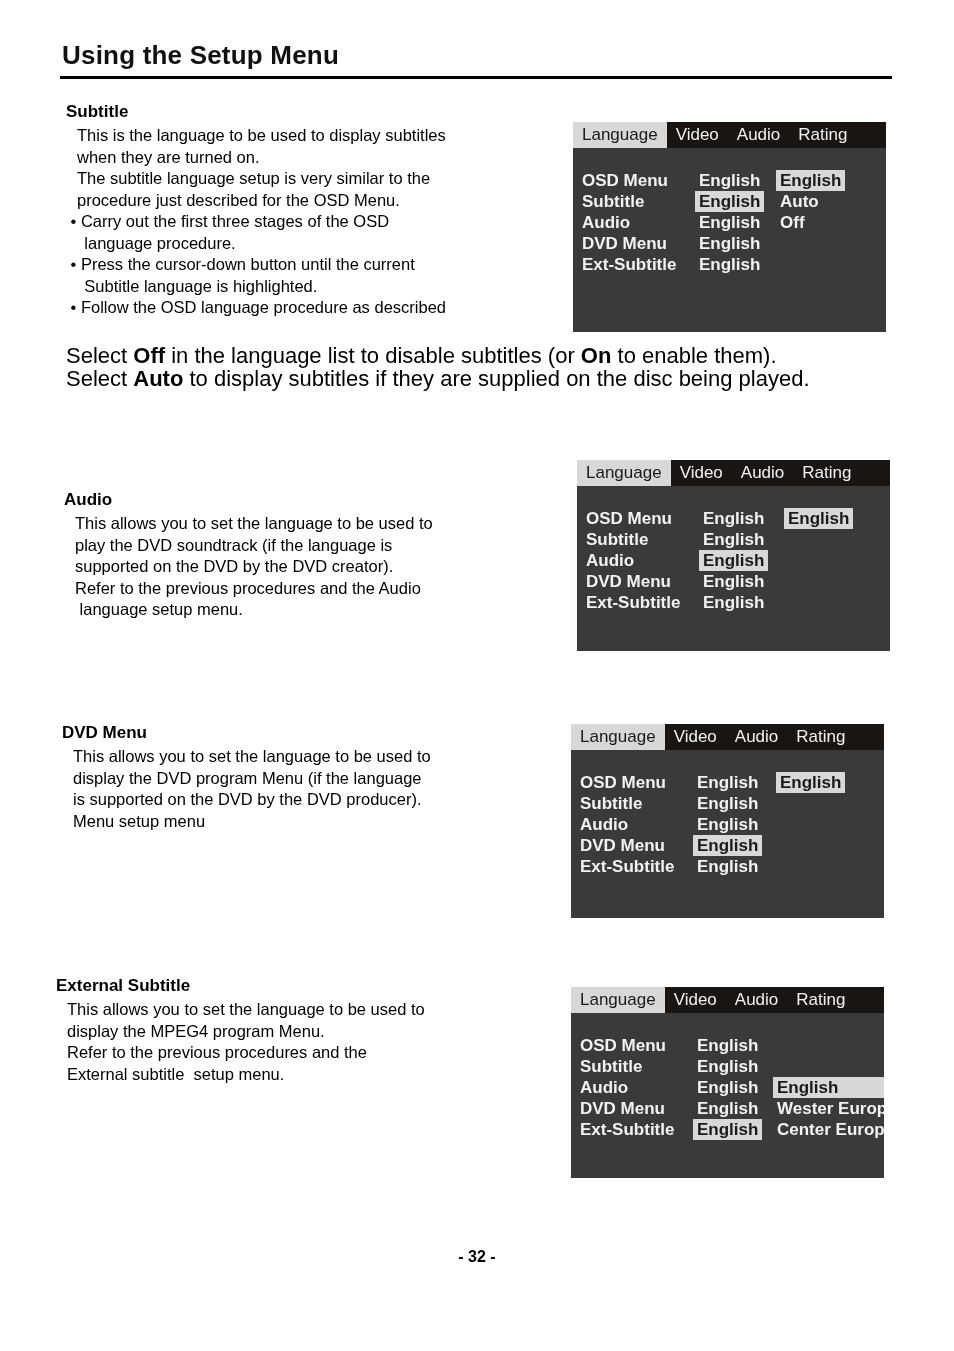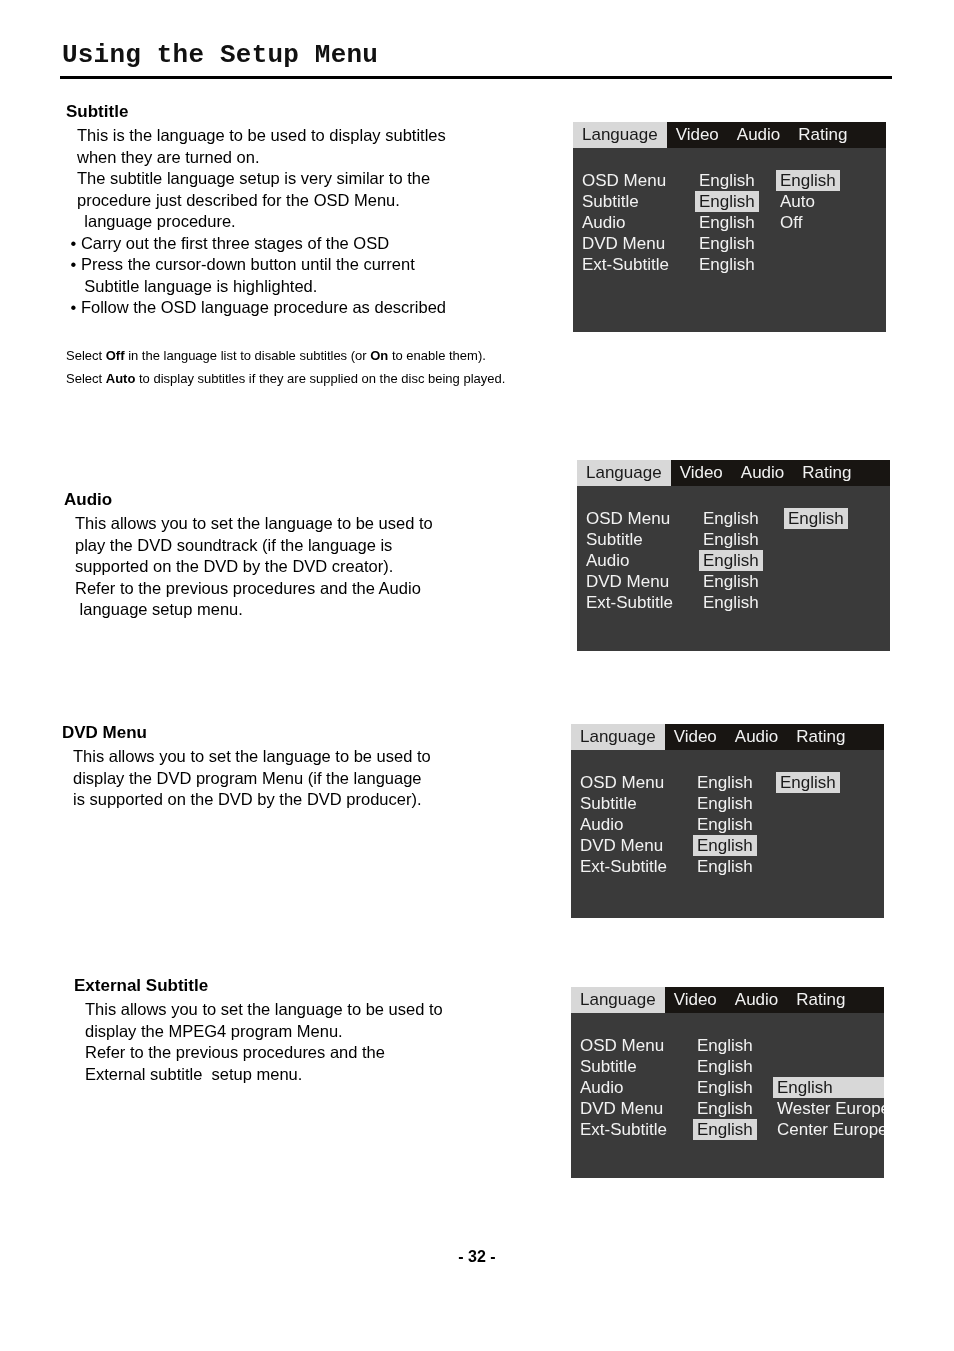--- a/index.html
+++ b/index.html
@@ -18,21 +18,20 @@
 
   
   #page-title {
     position: absolute;
     left: 62px;
     top: 40px;
     font-size: 26px;
     font-weight: bold;
     letter-spacing: 0.2px;
     color: #111111;
-    font-family: Liberation Mono, monospace;
   }
   #title-rule {
     position: absolute;
     left: 60px;
     top: 76px;
     width: 832px;
     height: 3px;
     background: #000000;
   }
 
@@ -49,28 +48,28 @@
   .sec-body {
     font-size: 16.5px;
     line-height: 21.5px;
   }
   .sec-body .ln { white-space: pre; display: block; margin-left: 11px; }
   .bullet-ln { white-space: pre; display: block; }
 
   #sec-subtitle  { left: 66px; top: 101px;  width: 500px; }
   #sec-audio     { left: 64px; top: 489px;  width: 500px; }
   #sec-dvdmenu   { left: 62px; top: 722px;  width: 500px; }
-  #sec-extsub    { left: 74px; top: 975px;  width: 500px; }
+  #sec-extsub    { left: 56px; top: 975px;  width: 500px; }
 
   #subtitle-tail {
     position: absolute;
     left: 66px;
     top: 344px;
     width: 800px;
-    font-size: 13px;
+    font-size: 22px;
     line-height: 23px;
   }
   #subtitle-tail .ln { white-space: pre; display: block; }
 
   
   .osd-panel {
     position: absolute;
     background: #3a3a3a;
     color: #f2f2f2;
     font-size: 17px;
@@ -93,20 +92,21 @@
     line-height: 26px;
     white-space: nowrap;
   }
   .osd-tab.active {
     background: #d8d8d8;
     color: #1a1a1a;
   }
   .osd-body {
     position: relative;
     height: calc(100% - 26px);
+    font-weight: bold;
   }
   .osd-row {
     position: absolute;
     left: 0;
     width: 100%;
     height: 21px;
     white-space: nowrap;
   }
   .osd-label {
     position: absolute;
@@ -162,22 +162,22 @@
 <div id="page-title">Using the Setup Menu</div>
 <div id="title-rule"></div>
 
 <div class="section" id="sec-subtitle">
   <div class="sec-heading">Subtitle</div>
   <div class="sec-body">
     <span class="ln">This is the language to be used to display subtitles</span>
     <span class="ln">when they are turned on.</span>
     <span class="ln">The subtitle language setup is very similar to the</span>
     <span class="ln">procedure just described for the OSD Menu.</span>
+    <span class="bullet-ln"> • Carry out the first three stages of the OSD</span>
     <span class="bullet-ln">    language procedure.</span>
-    <span class="bullet-ln"> • Carry out the first three stages of the OSD</span>
     <span class="bullet-ln"> • Press the cursor-down button until the current</span>
     <span class="bullet-ln">    Subtitle language is highlighted.</span>
     <span class="bullet-ln"> • Follow the OSD language procedure as described</span>
   </div>
 </div>
 
 <div id="subtitle-tail">
   <span class="ln"><span>Select </span><b>Off</b><span> in the language list to disable subtitles (or </span><b>On</b><span> to enable them).</span></span>
   <span class="ln"><span>Select </span><b>Auto</b><span> to display subtitles if they are supplied on the disc being played.</span></span>
 </div>
@@ -192,20 +192,21 @@
     <span class="ln"> language setup menu.</span>
   </div>
 </div>
 
 <div class="section" id="sec-dvdmenu">
   <div class="sec-heading">DVD Menu</div>
   <div class="sec-body">
     <span class="ln">This allows you to set the language to be used to</span>
     <span class="ln">display the DVD program Menu (if the language</span>
     <span class="ln">is supported on the DVD by the DVD producer).</span>
+    <span class="ln">Menu setup menu</span>
   </div>
 </div>
 
 <div class="section" id="sec-extsub">
   <div class="sec-heading">External Subtitle</div>
   <div class="sec-body">
     <span class="ln">This allows you to set the language to be used to</span>
     <span class="ln">display the MPEG4 program Menu.</span>
     <span class="ln">Refer to the previous procedures and the</span>
     <span class="ln">External subtitle  setup menu.</span>

